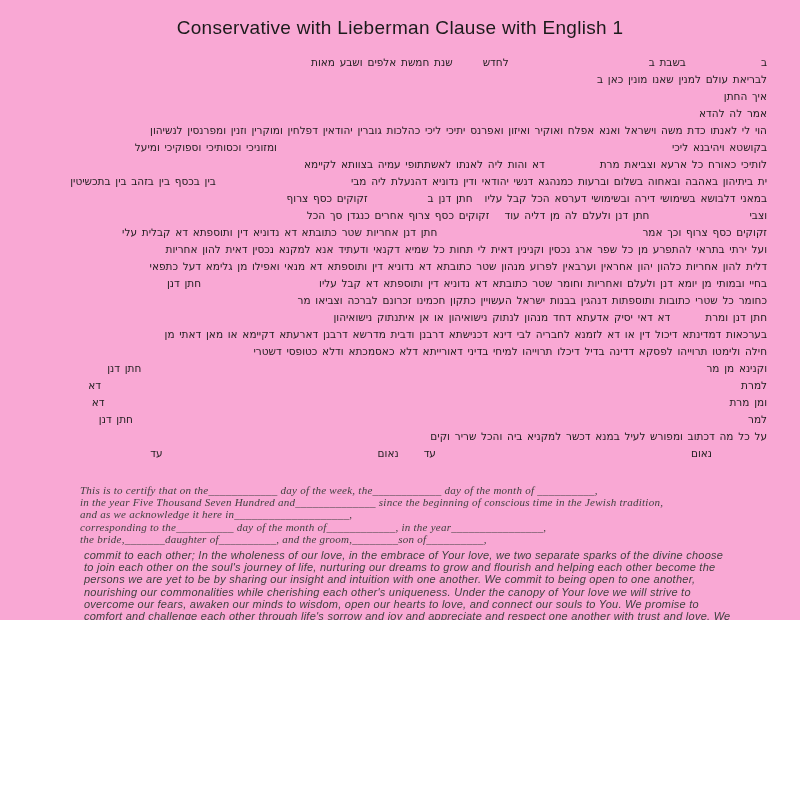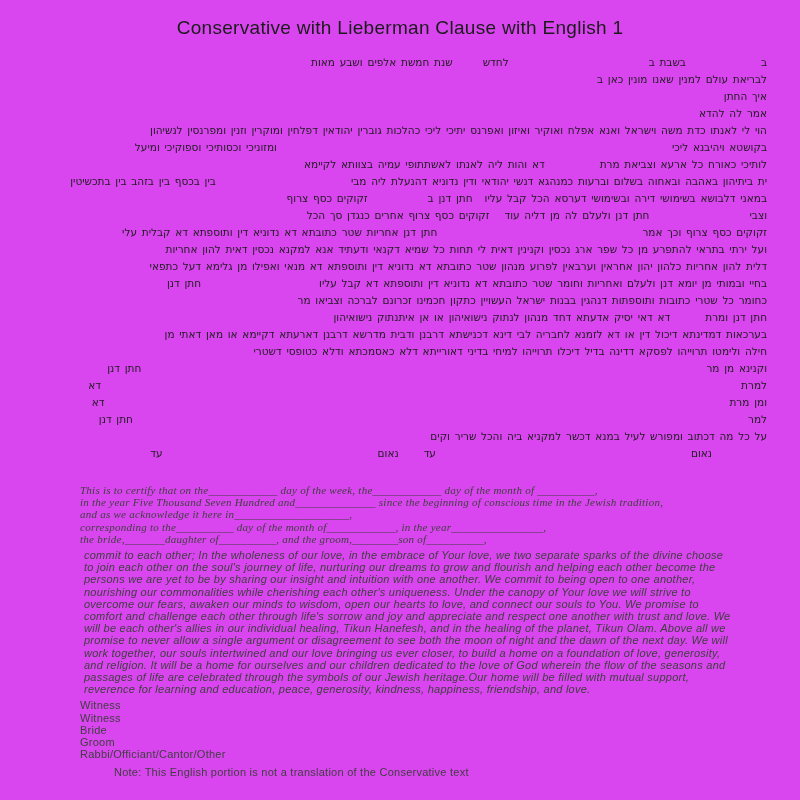--- a/index.html
+++ b/index.html
@@ -1,17 +1,17 @@
 <!DOCTYPE html>
 <html><head>
 <meta charset="utf-8">
 <style>
   html,body{margin:0;padding:0;background:#ffffff;}
   .page{
-    width:800px;height:800px;background:#d946ef;position:relative;overflow:hidden;
+    width:800px;height:620px;background:#f9a8d4;position:relative;overflow:hidden;
     font-family:"Liberation Sans",sans-serif;
   }
   .title{
     margin:0;padding-top:17px;text-align:center;
     font-size:19px;font-weight:400;color:#1b1b1b;letter-spacing:.3px;
   }
   
   .hebrew{
     margin:15px 33px 0 57px;width:710px;
     direction:rtl;text-align:right;

